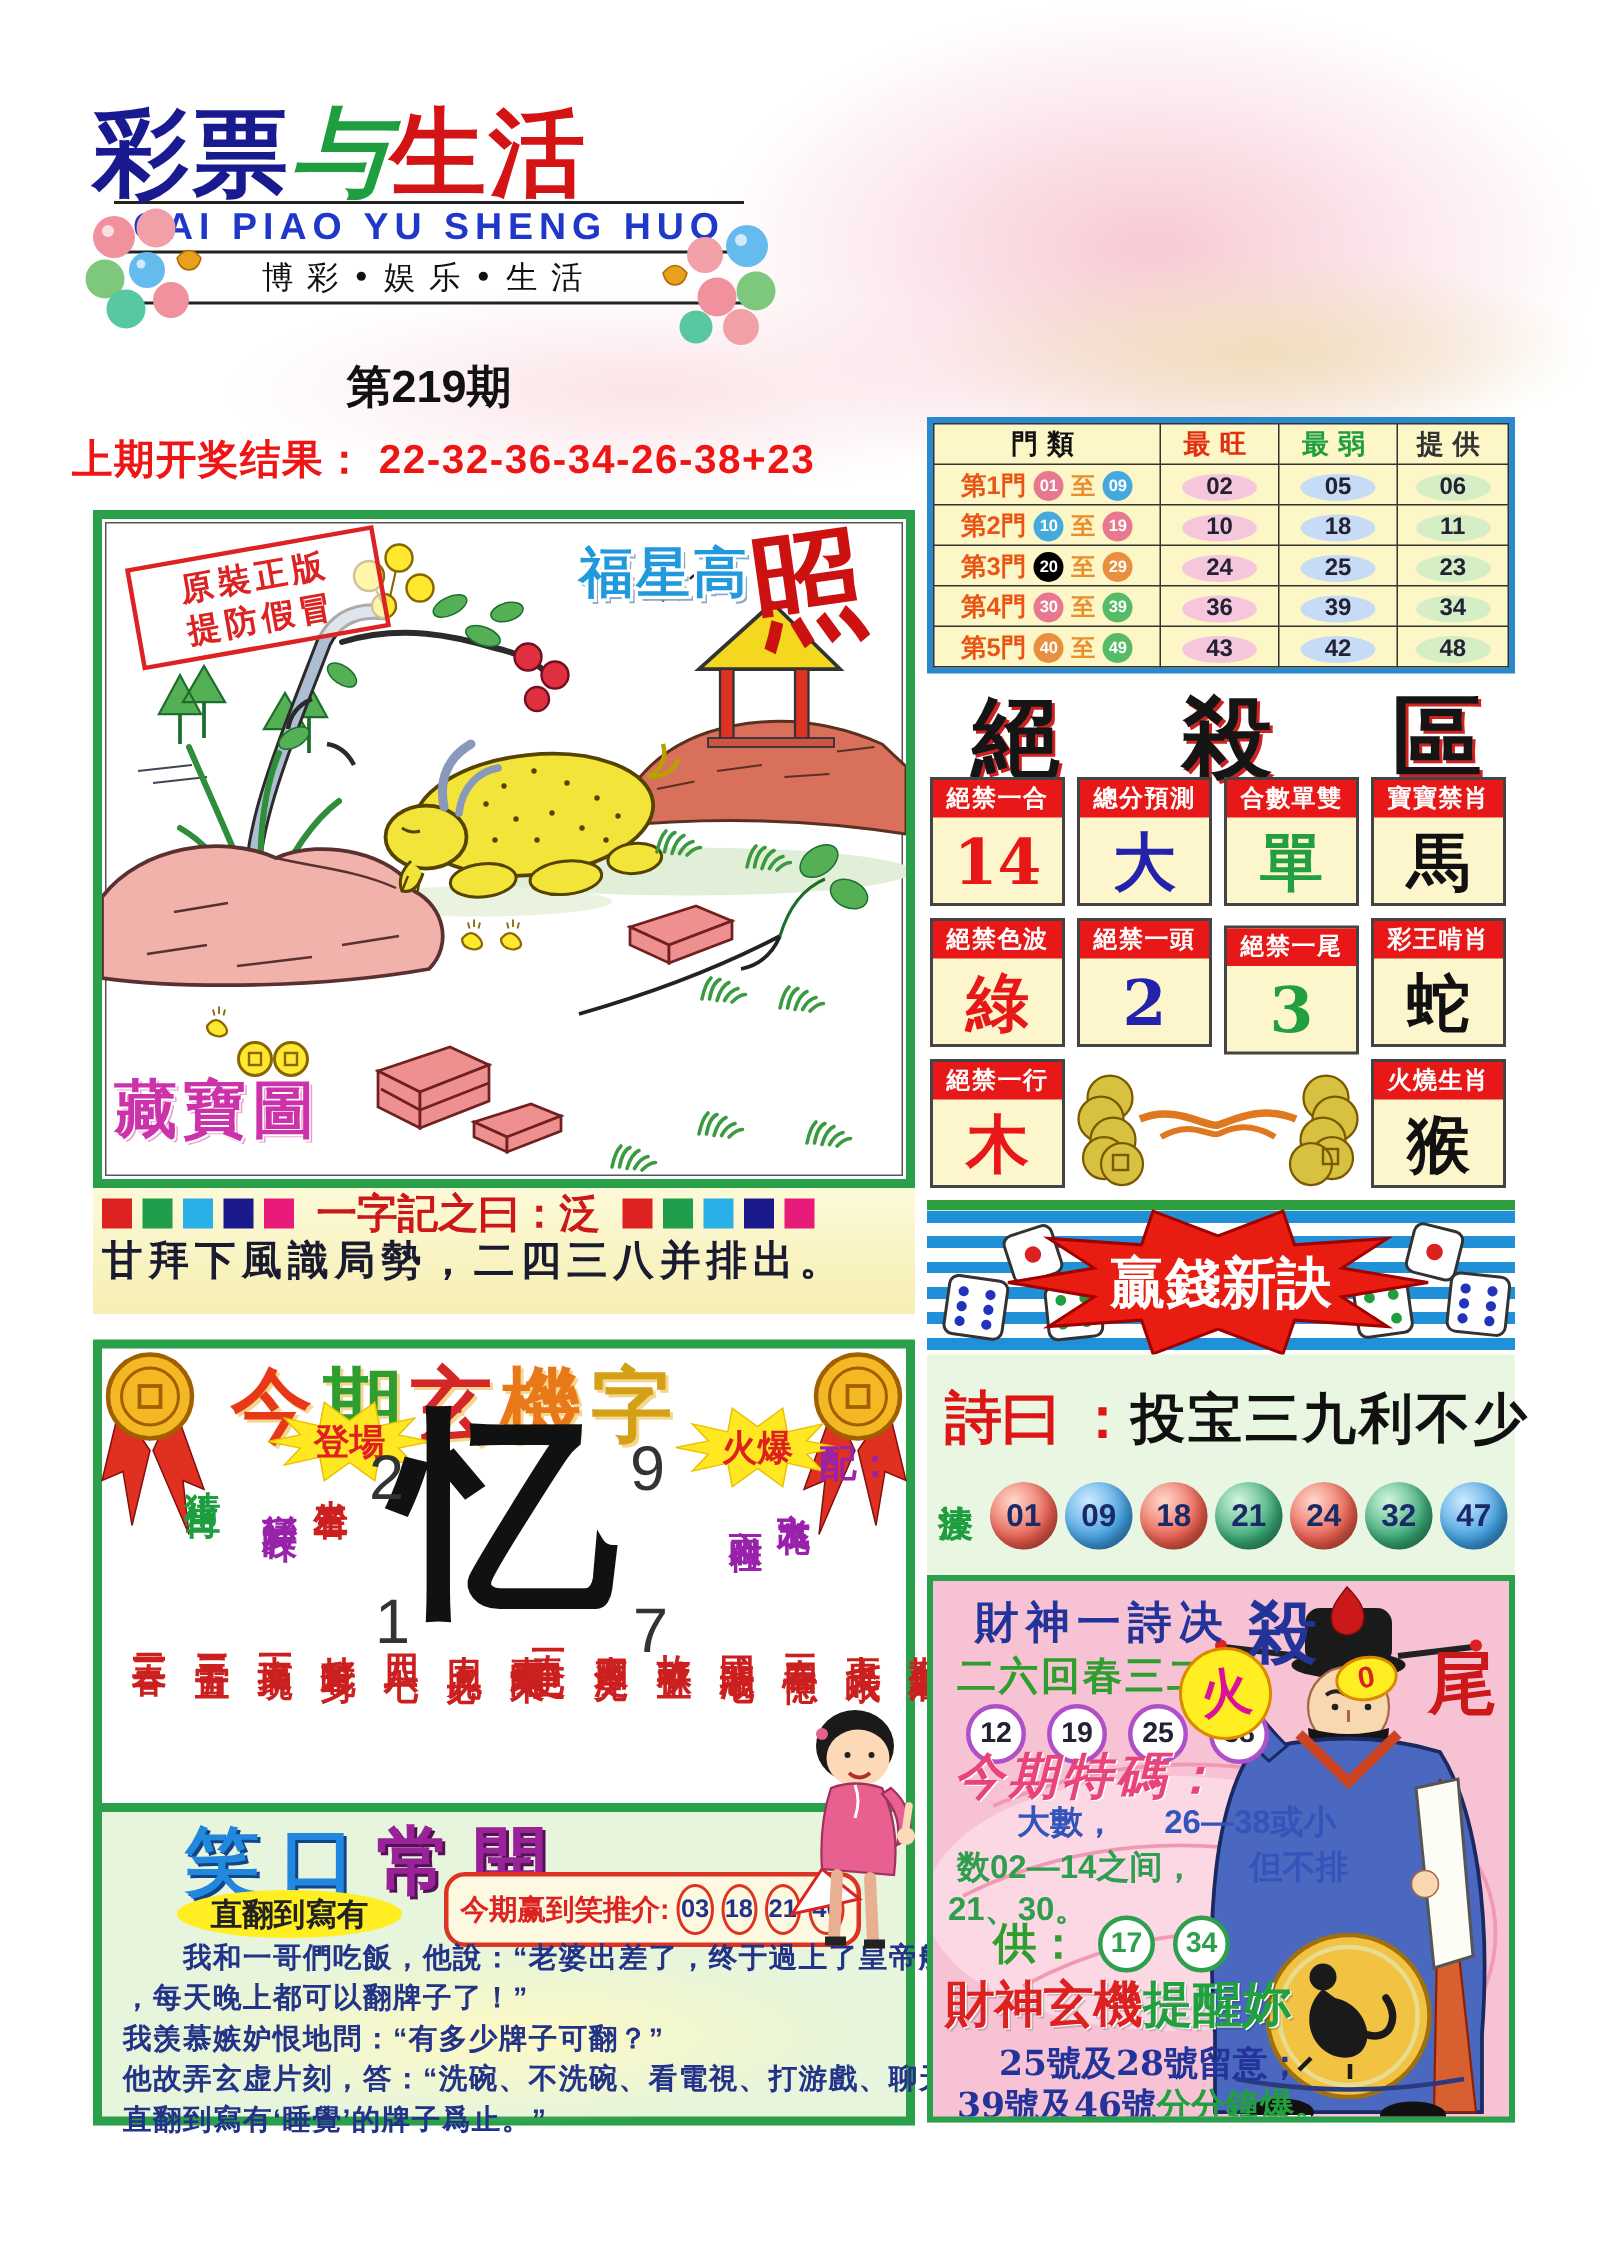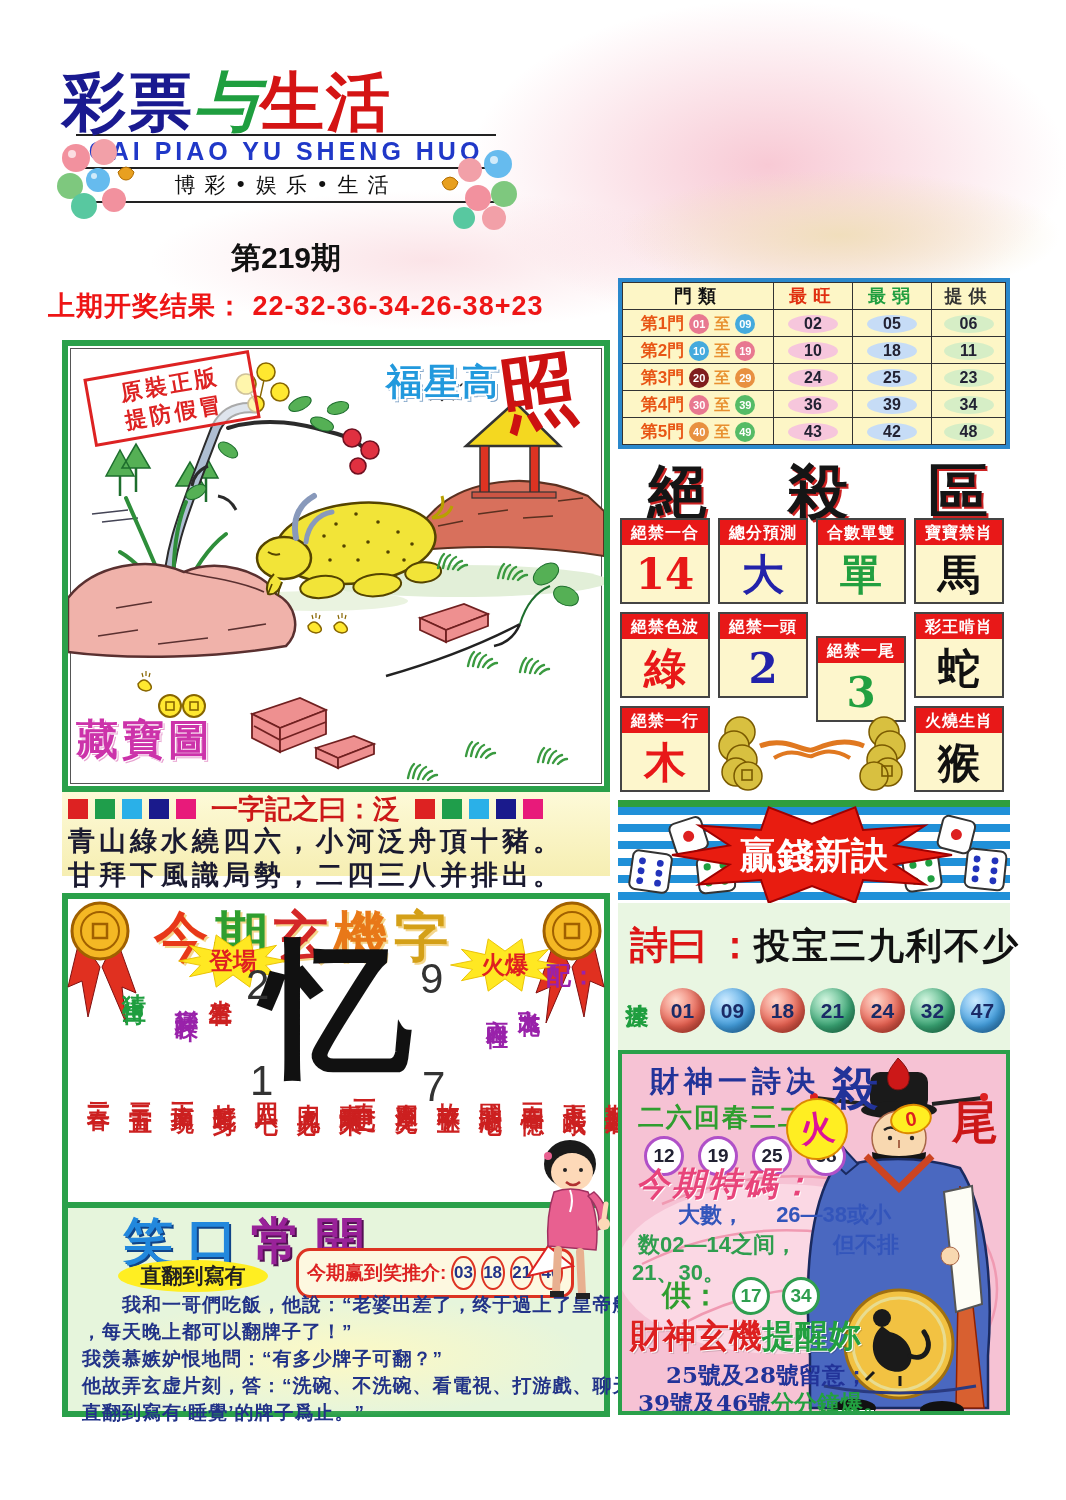--- a/index.html
+++ b/index.html
@@ -328,21 +328,20 @@
       <span class="sq" style="background:#2ab0e8"></span>
       <span class="sq" style="background:#1a1a8c"></span>
       <span class="sq" style="background:#e81a7a"></span>
       <span class="riddle-title">一字記之曰：泛</span>
       <span class="sq" style="background:#dd2222"></span>
       <span class="sq" style="background:#1f9e4b"></span>
       <span class="sq" style="background:#2ab0e8"></span>
       <span class="sq" style="background:#1a1a8c"></span>
       <span class="sq" style="background:#e81a7a"></span>
     </div>
-    <div class="poemline">青山綠水繞四六，小河泛舟頂十豬。</div>
     <div class="poemline">甘拜下風識局勢，二四三八并排出。</div>
   </div>
 
   <div class="abs myspanel">
 
     <svg class="abs" style="left:-2px;top:-2px;" width="86" height="130">
       <path d="M14 40 L2 90 L16 84 L22 120 L34 70 Z" fill="#e03020" stroke="#801010"></path>
       <path d="M50 40 L70 96 L56 90 L60 126 L36 70 Z" fill="#e03020" stroke="#801010"></path>
       <circle cx="34" cy="34" r="28" fill="#f4b824" stroke="#a06000" stroke-width="3"></circle>
       <circle cx="34" cy="34" r="19" fill="none" stroke="#a06000" stroke-width="2"></circle>
@@ -463,21 +462,21 @@
         <td><span class="doorname">第2門</span>
             <span class="mcircle" style="background:#44aadd">10</span>
             <span class="zhi">至</span>
             <span class="mcircle" style="background:#e87890">19</span></td>
         <td><span class="pill pill-hot">10</span></td>
         <td><span class="pill pill-cold">18</span></td>
         <td><span class="pill pill-offer">11</span></td>
       </tr>
       <tr>
         <td><span class="doorname">第3門</span>
-            <span class="mcircle" style="background:#7f1d1d">20</span>
+            <span class="mcircle" style="background:#000000">20</span>
             <span class="zhi">至</span>
             <span class="mcircle" style="background:#e89040">29</span></td>
         <td><span class="pill pill-hot">24</span></td>
         <td><span class="pill pill-cold">25</span></td>
         <td><span class="pill pill-offer">23</span></td>
       </tr>
       <tr>
         <td><span class="doorname">第4門</span>
             <span class="mcircle" style="background:#e87890">30</span>
             <span class="zhi">至</span>
@@ -521,21 +520,21 @@
     <div class="kzval v-black">馬</div>
   </div>
   <div class="kzcard abs" style="left:620px;top:612px;">
     <div class="kzhead">絕禁色波</div>
     <div class="kzval v-red">綠</div>
   </div>
   <div class="kzcard abs" style="left:718px;top:612px;">
     <div class="kzhead">絕禁一頭</div>
     <div class="kzval v-navy">2</div>
   </div>
-  <div class="kzcard abs" style="left:816px;top:636px;">
+  <div class="kzcard abs" style="left:816px;top:617px;">
     <div class="kzhead">絕禁一尾</div>
     <div class="kzval v-green">3</div>
   </div>
   <div class="kzcard abs" style="left:914px;top:612px;">
     <div class="kzhead">彩王啃肖</div>
     <div class="kzval v-black">蛇</div>
   </div>
   <div class="kzcard abs" style="left:620px;top:706px;">
     <div class="kzhead">絕禁一行</div>
     <div class="kzval v-red">木</div>

